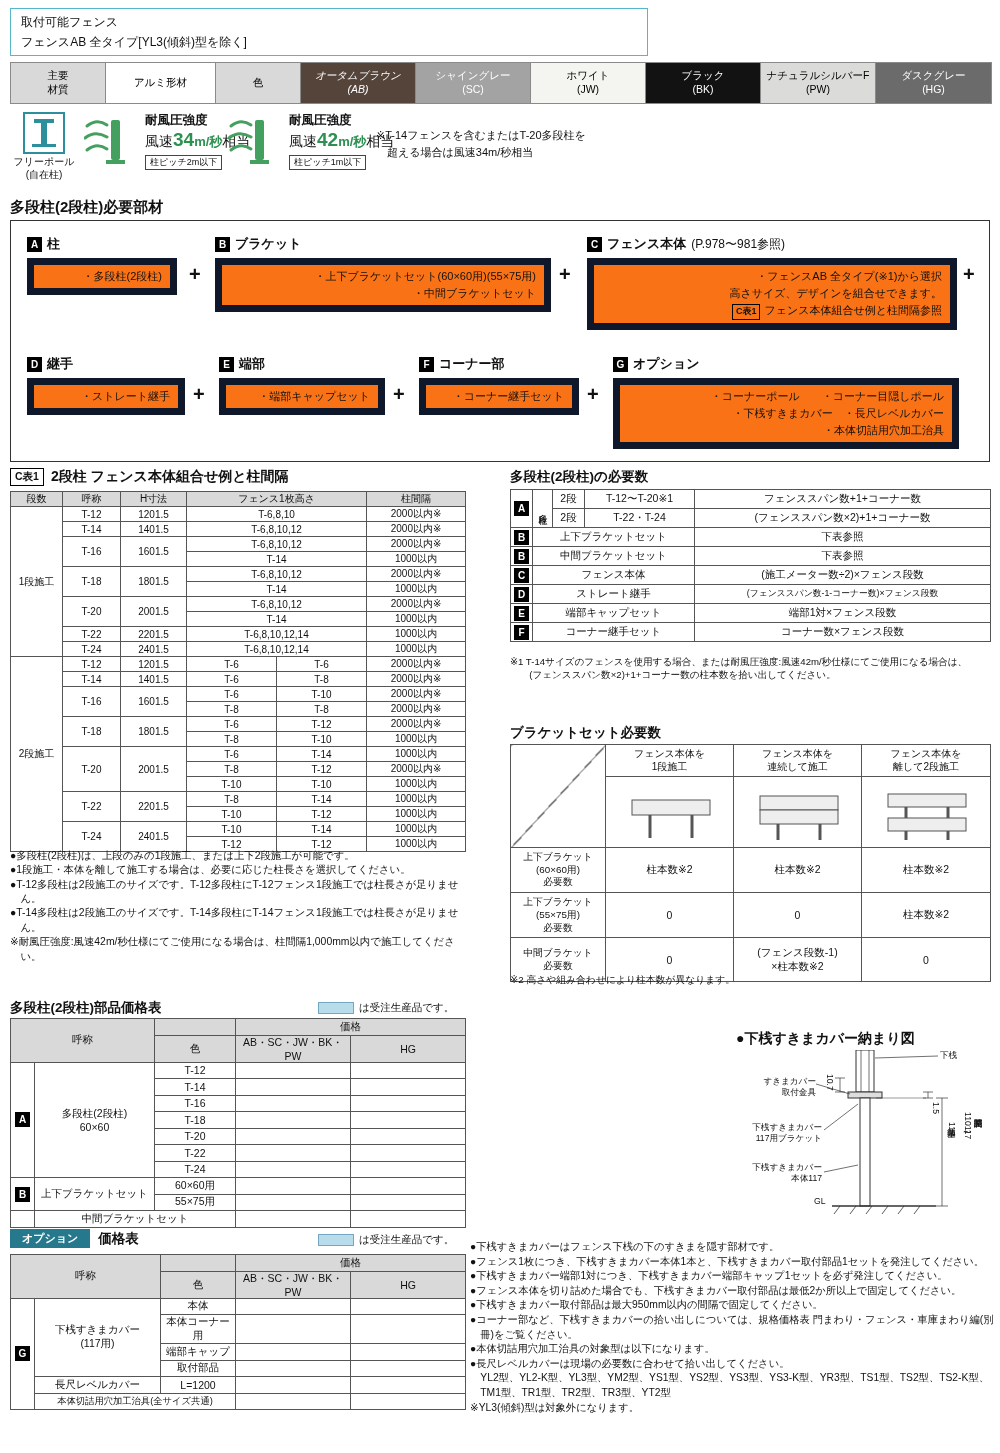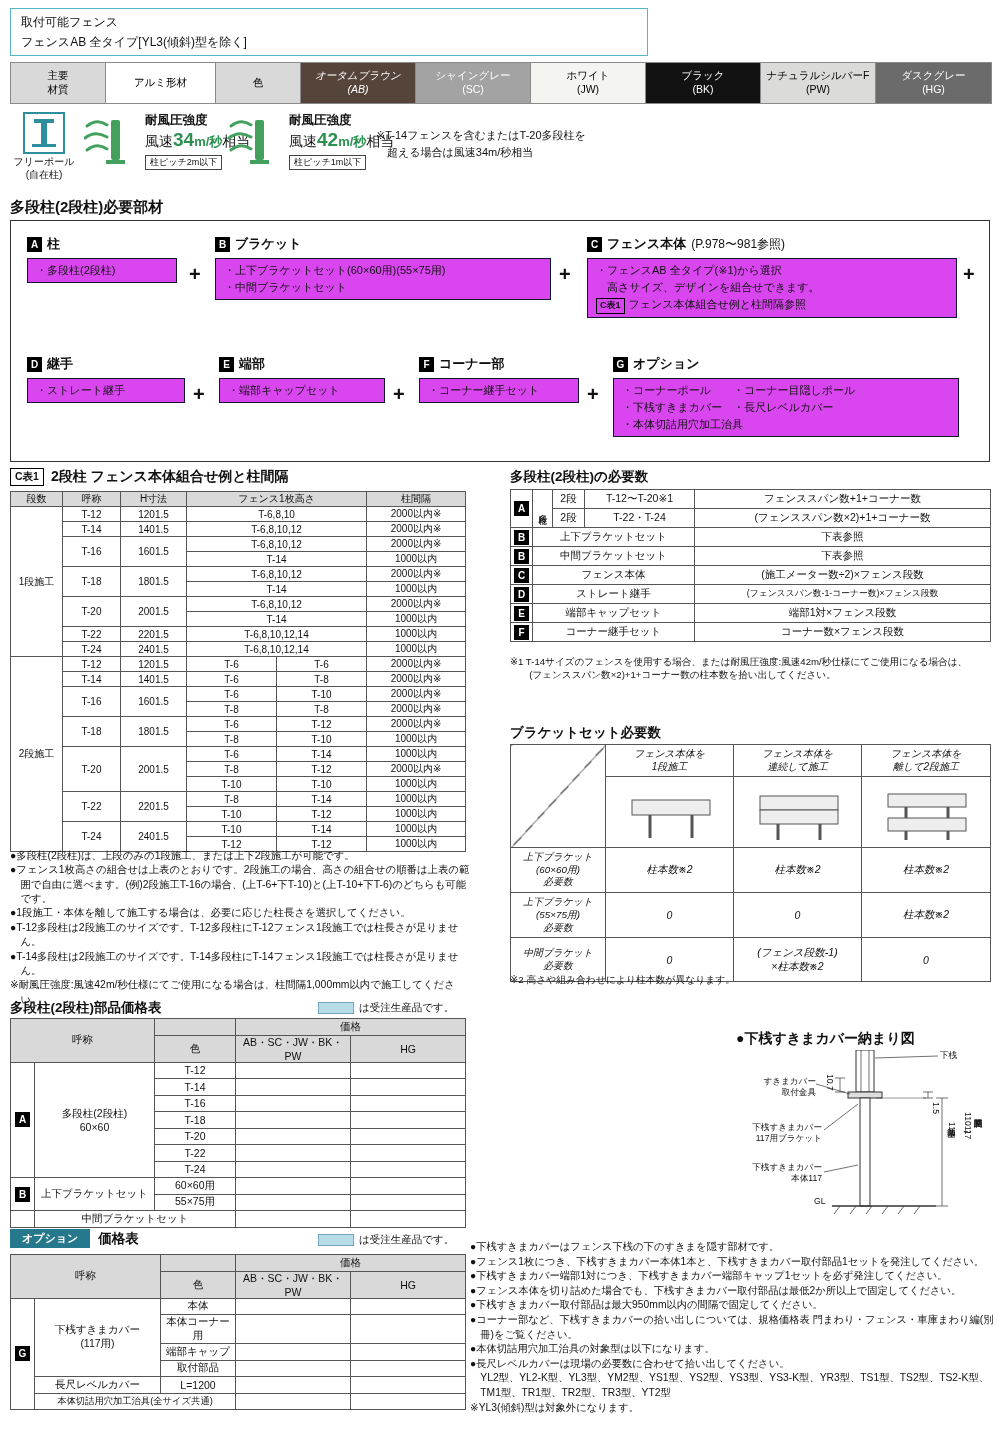--- a/index.html
+++ b/index.html
@@ -29,21 +29,21 @@
 .wt-pitch{display:inline-block;border:1px solid #444;font-size:9px;padding:0 4px;margin-top:3px;}
 .wind-note{left:376px;top:127px;font-size:11px;line-height:1.55;}
 
 .sec-title{font-size:15px;font-weight:bold;}
 .sec-title2{font-size:13.5px;font-weight:bold;}
 
 .parts-box{left:10px;top:220px;width:980px;height:242px;border:1px solid #333;}
 .pb{position:absolute;}
 .pb-head{display:flex;align-items:center;gap:5px;font-size:13px;font-weight:bold;margin-bottom:5px;}
 .pb-sub{font-size:12px;font-weight:normal;}
-.pb-box{border:1px solid #0f172a;padding:3px 8px;font-size:11px;line-height:1.55;background:#d946ef;}
+.pb-box{border:7px solid #0f172a;padding:3px 8px;font-size:11px;line-height:1.55;background:#f97316;text-align:right;}
 .plus{position:absolute;font-size:20px;font-weight:bold;}
 
 .ct-head{left:10px;top:468px;display:flex;align-items:center;gap:7px;}
 .chip{display:inline-block;border:1px solid #000;font-size:9px;font-weight:bold;padding:0 3px;margin-right:4px;line-height:1.5;}
 .chip2{border:1px solid #000;font-size:10.5px;font-weight:bold;padding:0 4px;line-height:1.5;}
 .ct-title{font-size:14px;font-weight:bold;}
 
 #ctable{left:10px;top:491px;width:455px;font-size:10px;}
 #ctable td{height:14.5px;padding:0 2px;}
 #ctable thead td{background:#d9d9d9;}
@@ -60,21 +60,21 @@
 .psmall{font-size:9.3px;}
 .opt-head{left:10px;top:1229px;display:flex;align-items:center;gap:8px;}
 .opt-tag{background:#26798c;color:#fff;font-size:11px;font-weight:bold;padding:2px 12px;}
 
 #ntable{left:510px;top:489px;width:480px;font-size:10.5px;}
 #ntable td{height:19px;padding:0 3px;}
 #ntable td.vert{writing-mode:vertical-rl;font-size:9px;padding:2px 0;letter-spacing:1px;}
 #ntable td.small{font-size:8.8px;}
 .n-note{left:510px;top:655px;width:484px;font-size:9.6px;line-height:1.4;}
 
-#btable{left:510px;top:744px;width:480px;font-size:10.5px;font-style:italic;}
+#btable{left:510px;top:744px;width:480px;font-size:10.5px;}
 #btable td{padding:3px;}
 .bt-h{height:30px;font-size:10px;line-height:1.25;}
 .bt-fig{height:56px;}
 .bt-diag{background:linear-gradient(to bottom right,#fff 49.6%,#555 49.6%,#555 50.4%,#fff 50.4%);}
 .btl{font-size:9.8px;line-height:1.3;height:44px;}
 .b-note{left:510px;top:974px;font-size:9.8px;}
 
 .dg-title{left:736px;top:1030px;font-size:14px;font-weight:bold;}
 .diagram{left:736px;top:1050px;width:256px;height:184px;}
 .dlab{position:absolute;font-size:8.6px;line-height:1.25;white-space:pre-line;}
@@ -424,21 +424,20 @@
         </tr>
         <tr>
           <td>T-12</td>
           <td>T-12</td>
           <td>1000以内</td>
         </tr>
       </tbody>
   </table>
   <div class="abs cnotes">
       <div class="cnote">●多段柱(2段柱)は、上段のみの1段施工、または上下2段施工が可能です。</div>
-      <div class="cnote">●フェンス1枚高さの組合せは上表のとおりです。2段施工の場合、高さの組合せの順番は上表の範囲で自由に選べます。(例)2段施工T-16の場合、(上T-6+下T-10)と(上T-10+下T-6)のどちらも可能です。</div>
       <div class="cnote">●1段施工・本体を離して施工する場合は、必要に応じた柱長さを選択してください。</div>
       <div class="cnote">●T-12多段柱は2段施工のサイズです。T-12多段柱にT-12フェンス1段施工では柱長さが足りません。</div>
       <div class="cnote">●T-14多段柱は2段施工のサイズです。T-14多段柱にT-14フェンス1段施工では柱長さが足りません。</div>
       <div class="cnote">※耐風圧強度:風速42m/秒仕様にてご使用になる場合は、柱間隔1,000mm以内で施工してください。</div>
     </div>
 
   <div class="abs sec-title2" style="left:10px;top:999px">多段柱(2段柱)部品価格表</div>
   <div class="abs legend" style="left:318px;top:1001px">
     <span class="sw"></span>
     <span>は受注生産品です。</span>

